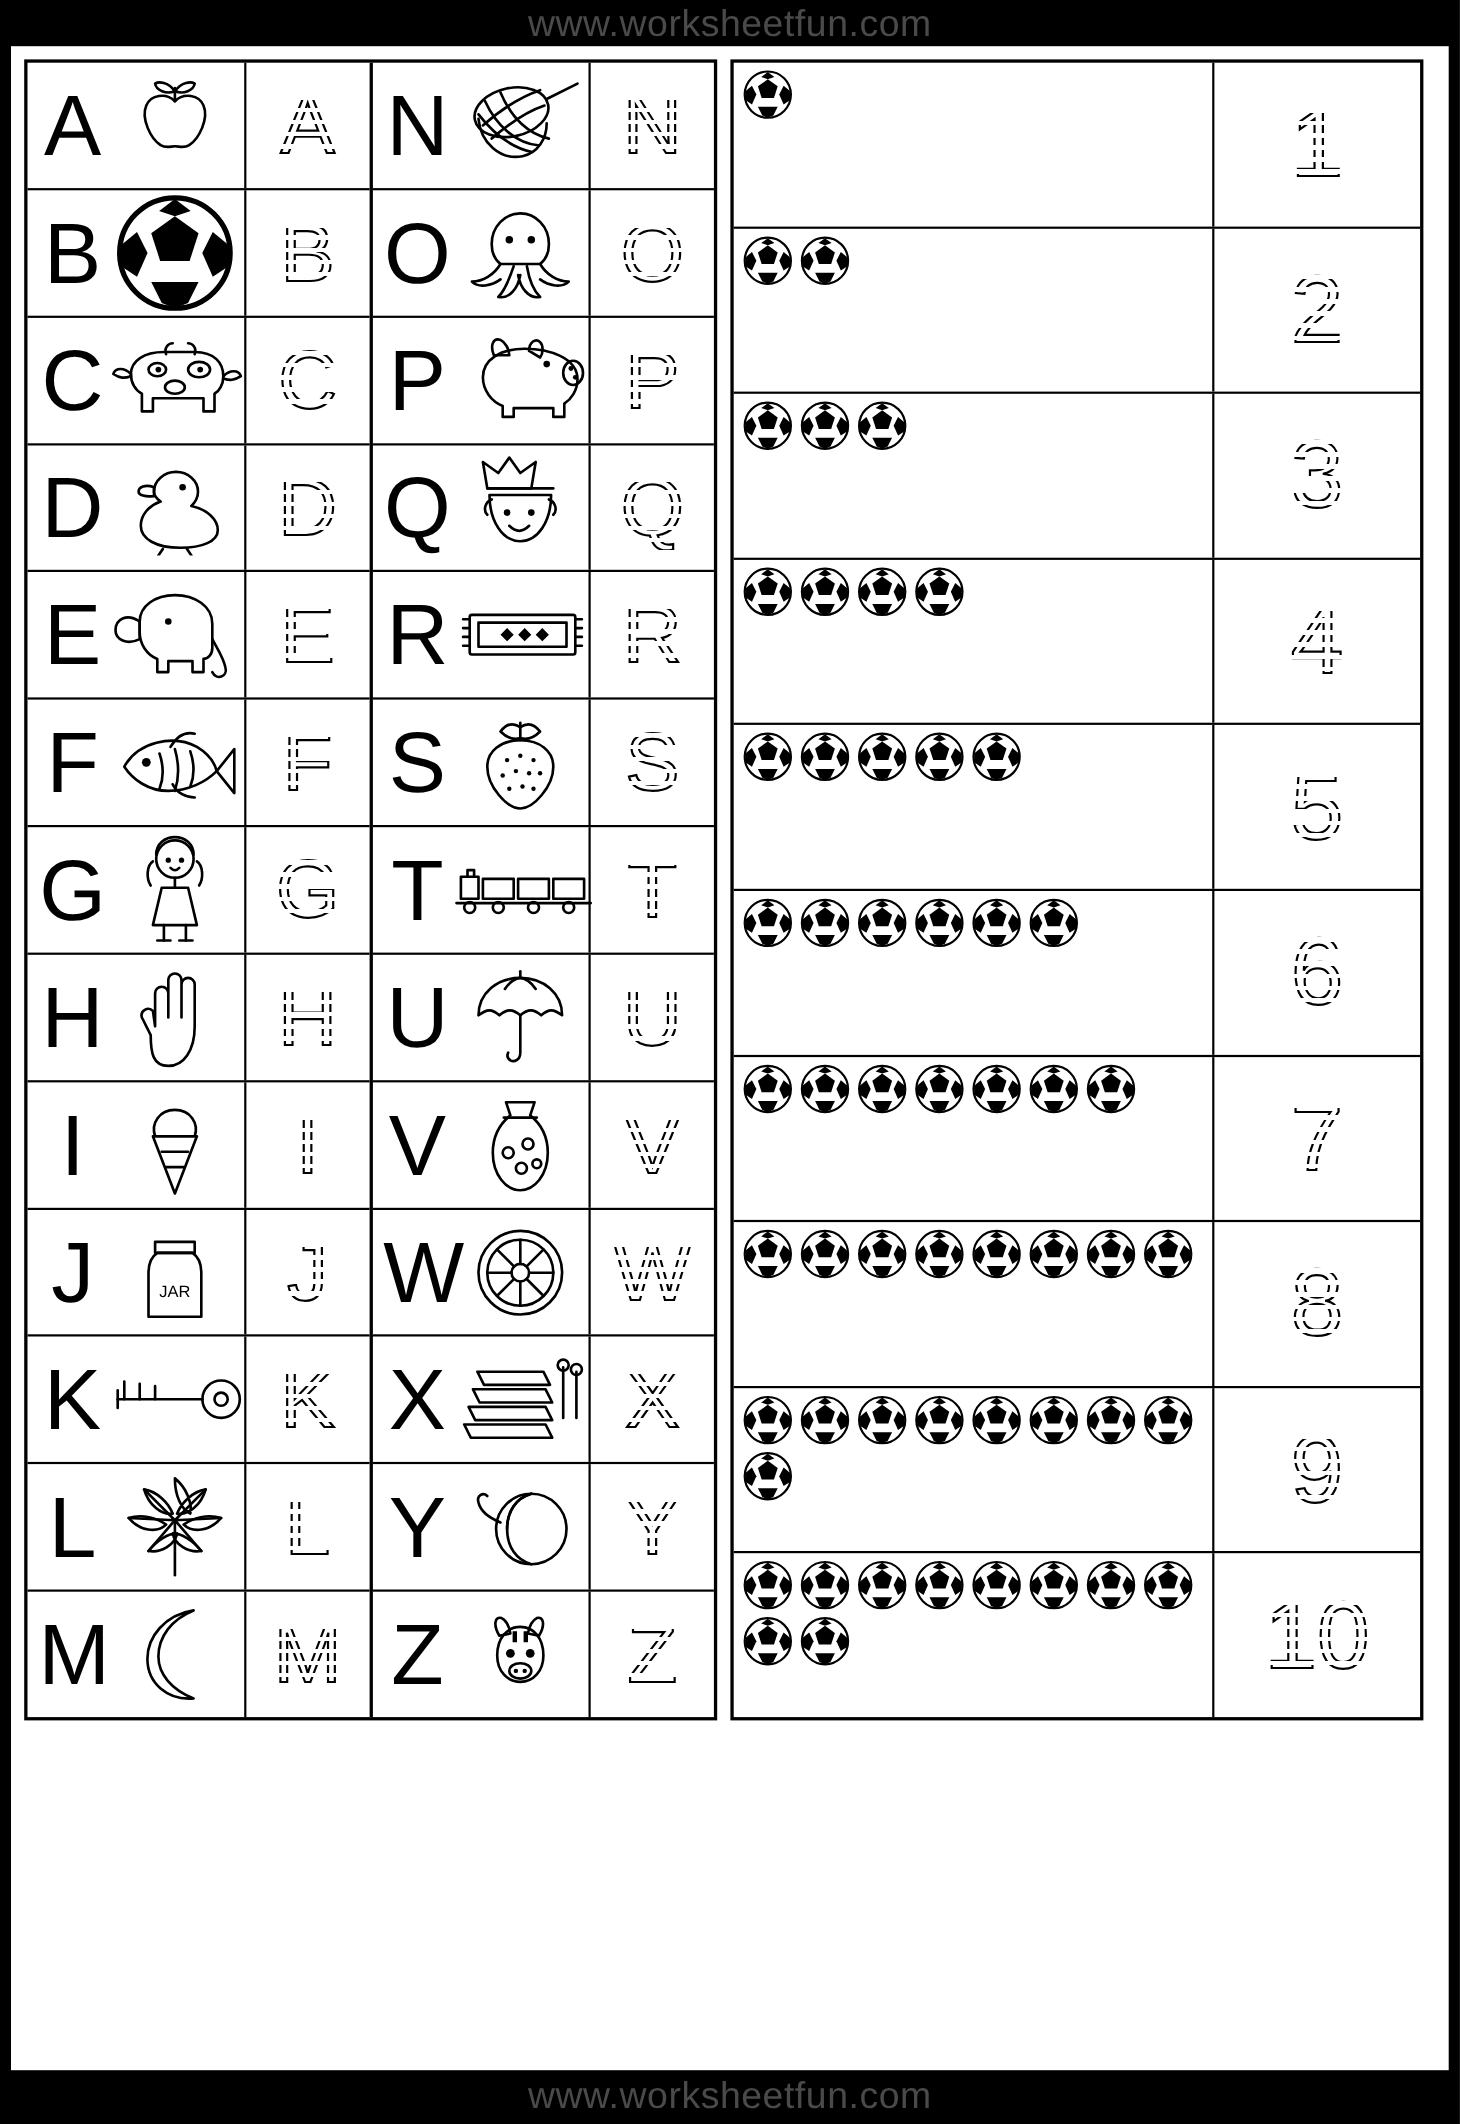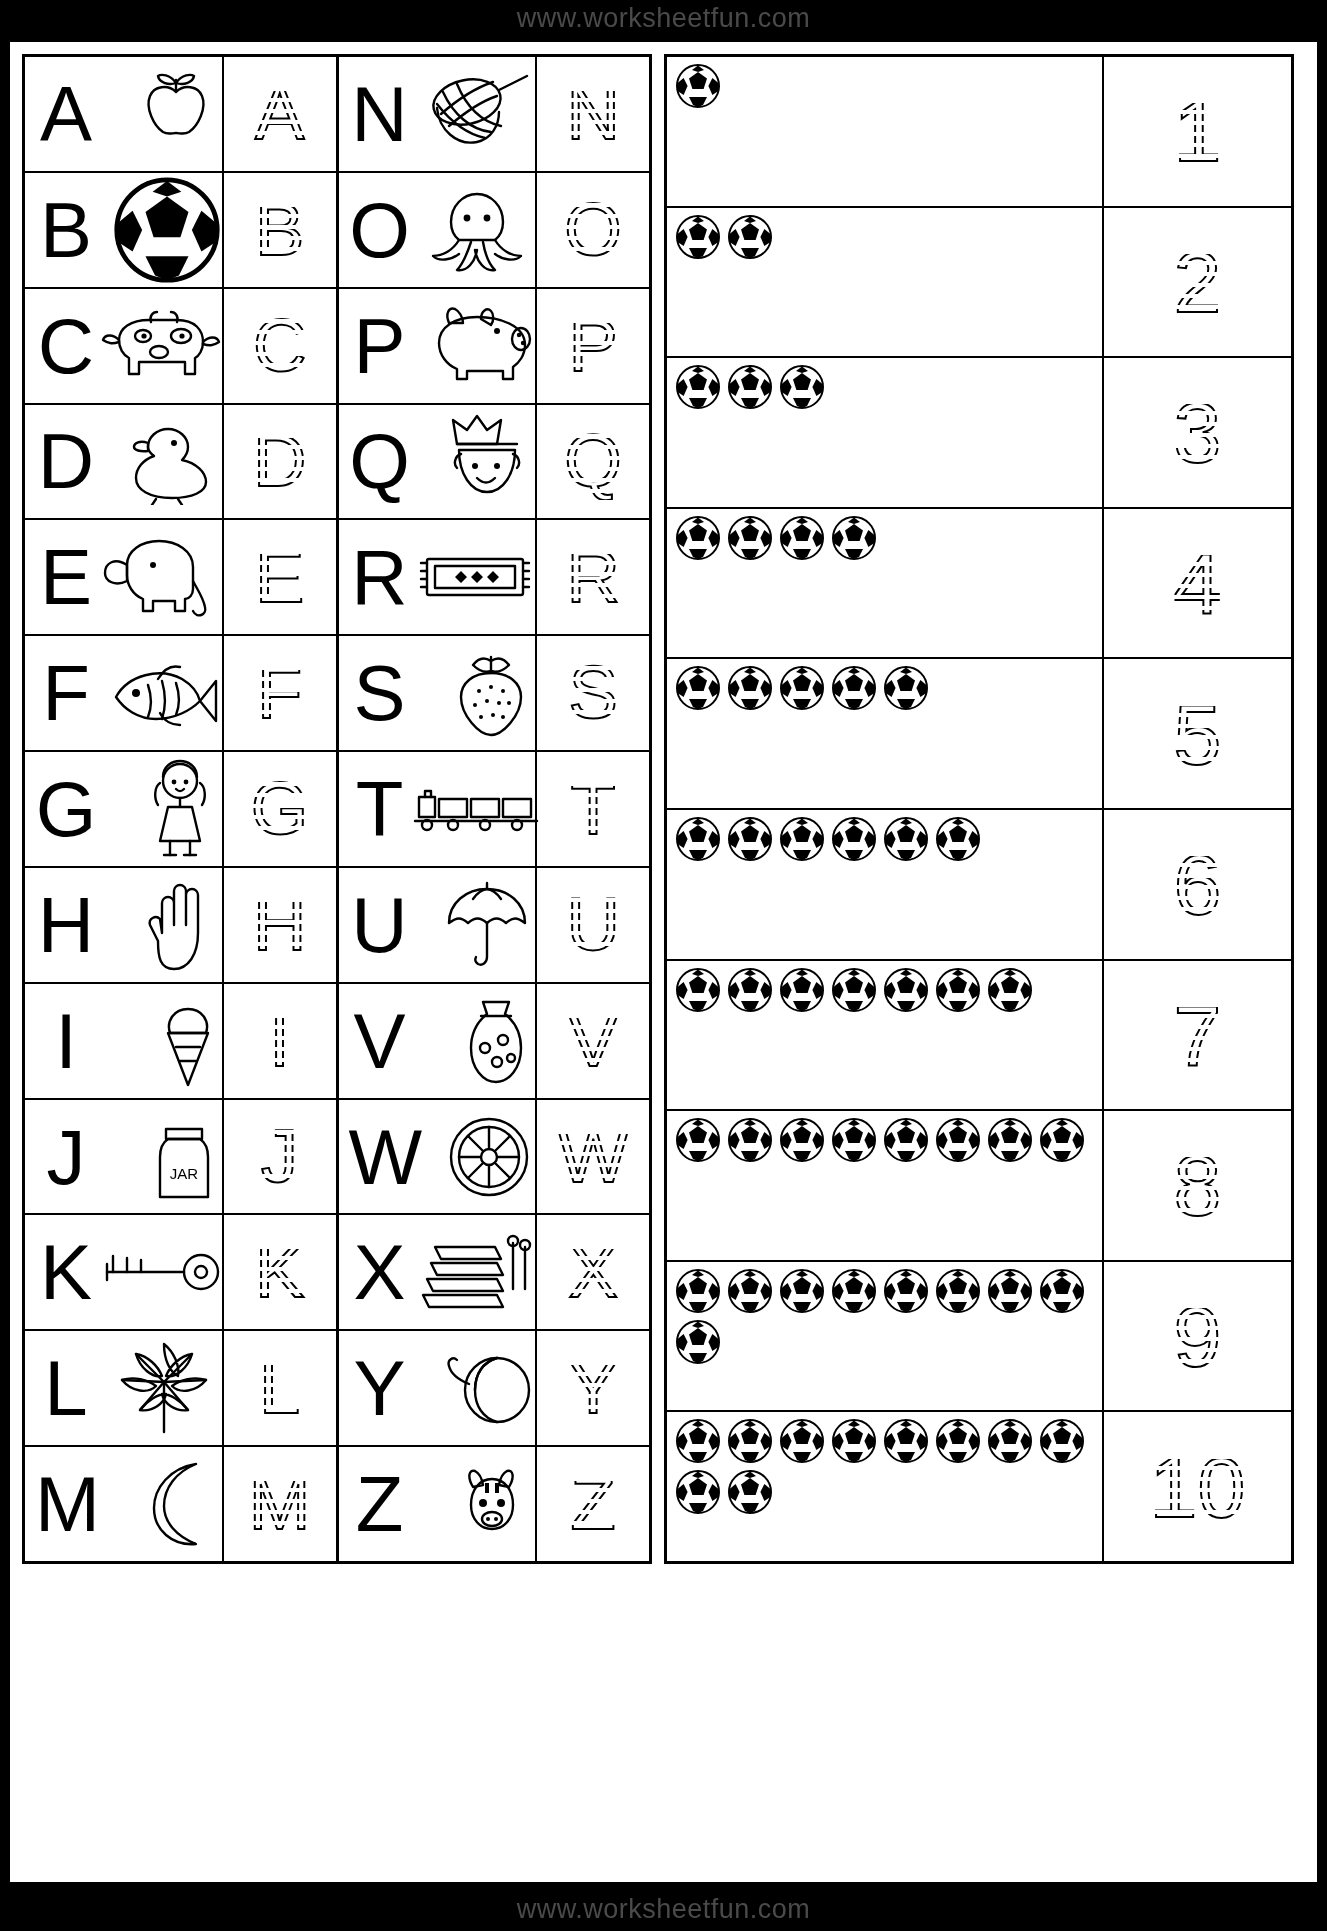--- a/index.html
+++ b/index.html
@@ -15,21 +15,21 @@
     position: relative;
   }
 
   
   .watermark {
     position: absolute;
     left: 0;
     width: 1327px;
     text-align: center;
     color: #4a4a4a;
-    font-size: 27px;
+    font-size: 34px;
     letter-spacing: 0.5px;
     font-family: "Liberation Sans", sans-serif;
   }
   .watermark.top { top: 3px; }
   .watermark.bottom { bottom: 6px; }
 
   
   .sheet {
     position: absolute;
     left: 10px;
@@ -97,21 +97,21 @@
     margin-left: 10px;
     width: 62px;
     text-align: center;
     flex: 0 0 auto;
   }
   .pic {
     flex: 1 1 auto;
     height: 100%;
     display: flex;
     align-items: center;
-    justify-content: flex-end;
+    justify-content: center;
   }
   .pic svg { display: block; }
 
   .dotted-letter {
     font-size: 74px;
     line-height: 1;
     font-family: "Liberation Sans", sans-serif;
     color: transparent;
     -webkit-text-stroke: 2px #000;
     text-shadow: none;

